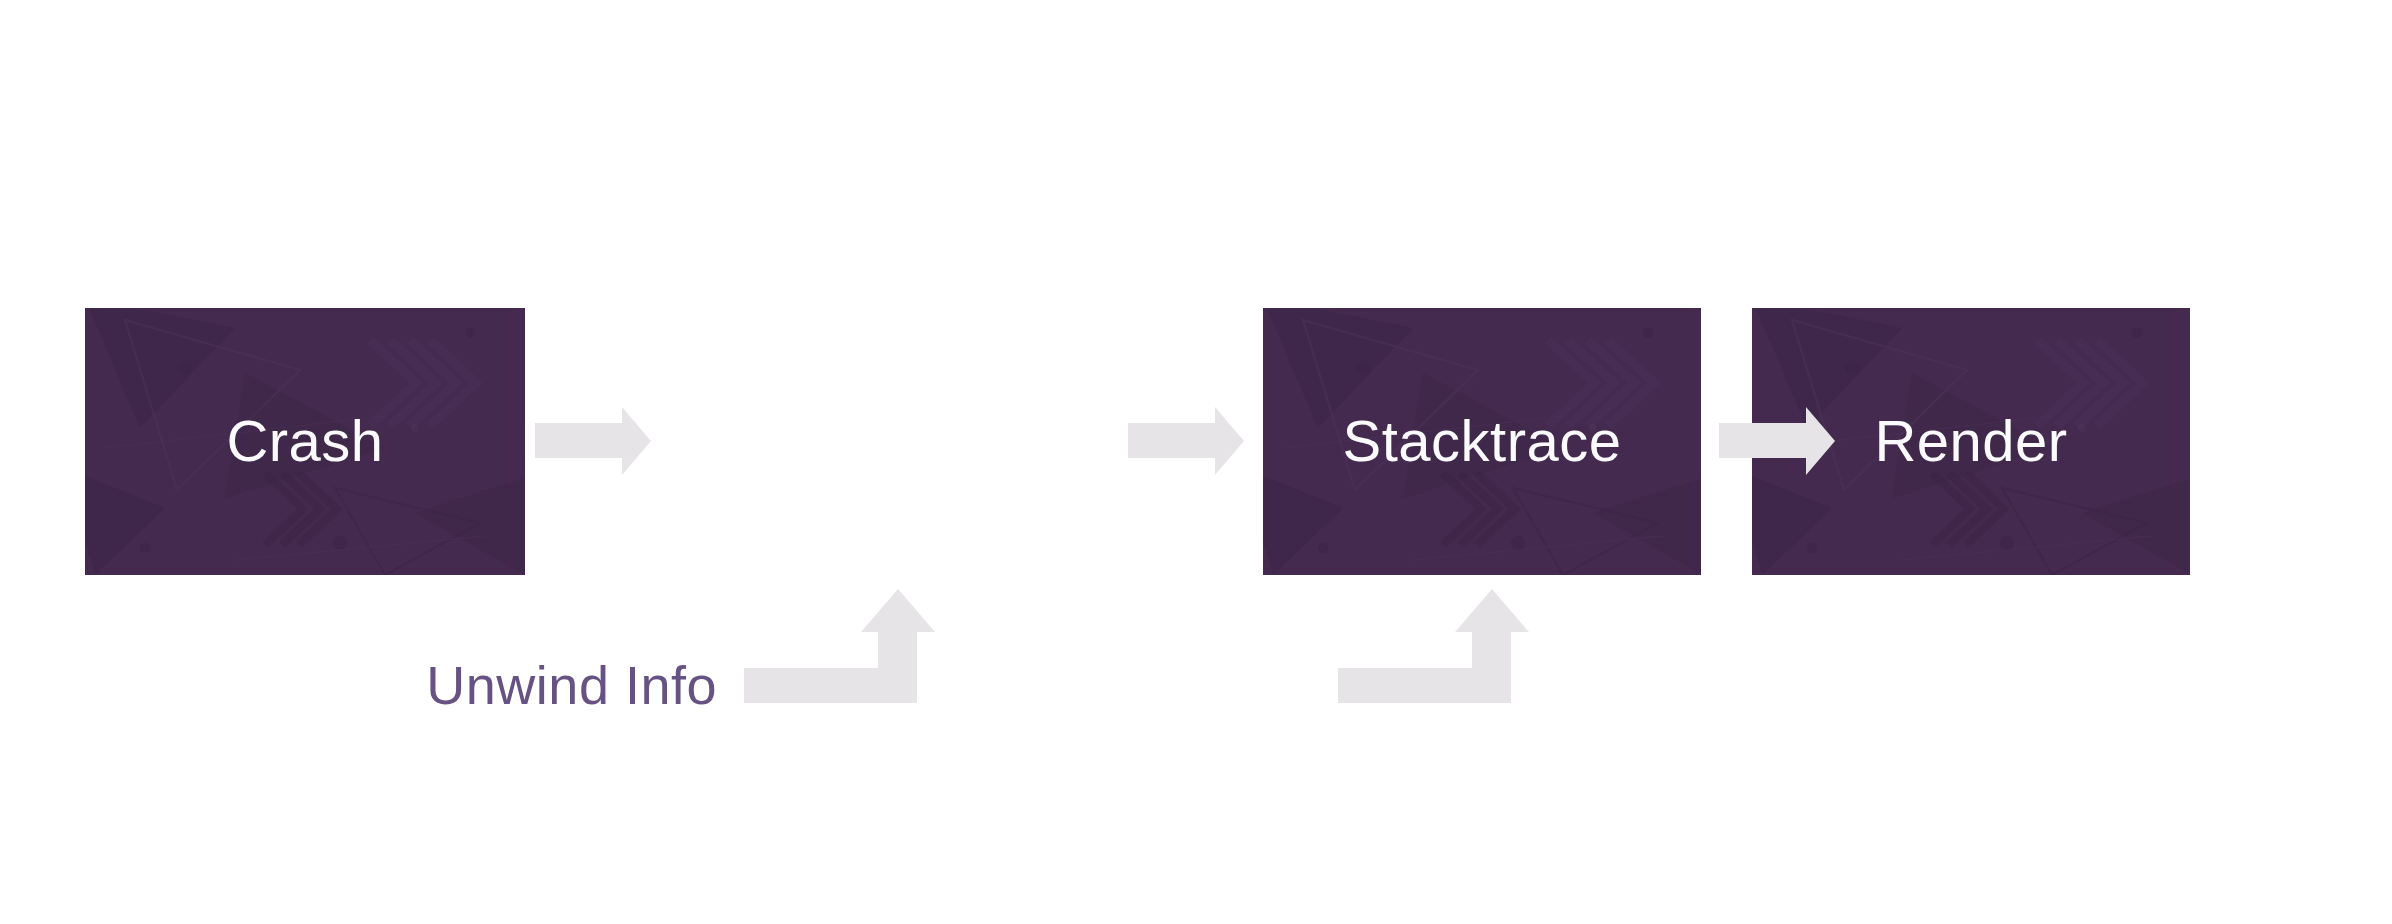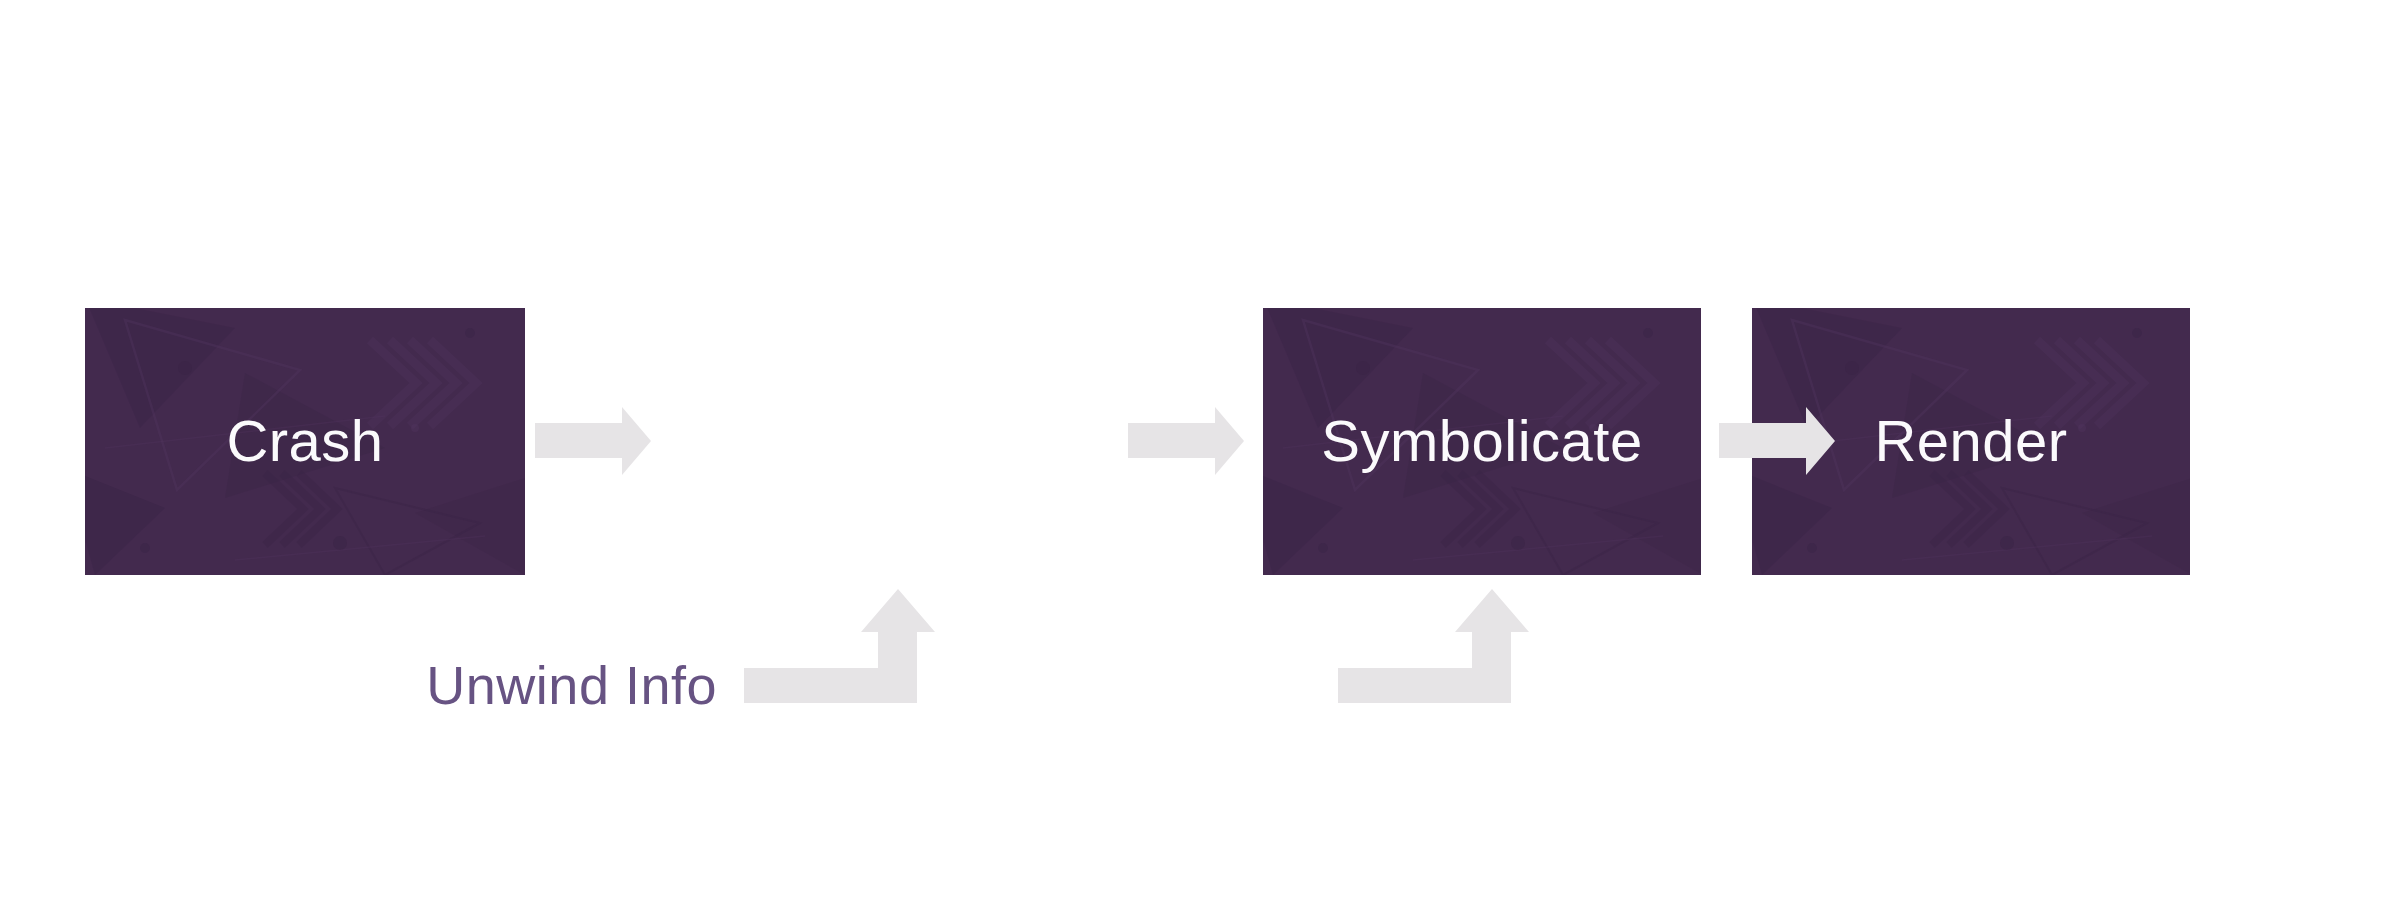--- a/index.html
+++ b/index.html
@@ -118,21 +118,21 @@
         <use href="#boxtex"></use>
       </svg>
     <span class="flow-label">Crash</span>
   </div>
 
 
   <div class="flow-box" id="box3">
     <svg class="tex" viewBox="0 0 440 267">
         <use href="#boxtex"></use>
       </svg>
-    <span class="flow-label">Symbolicate</span>
+    <span class="flow-label">Stacktrace</span>
   </div>
 
   <div class="flow-box" id="box4">
     <svg class="tex" viewBox="0 0 440 267">
         <use href="#boxtex"></use>
       </svg>
     <span class="flow-label">Render</span>
   </div>
 
   <svg class="arrows-overlay" viewBox="0 0 2392 924">

